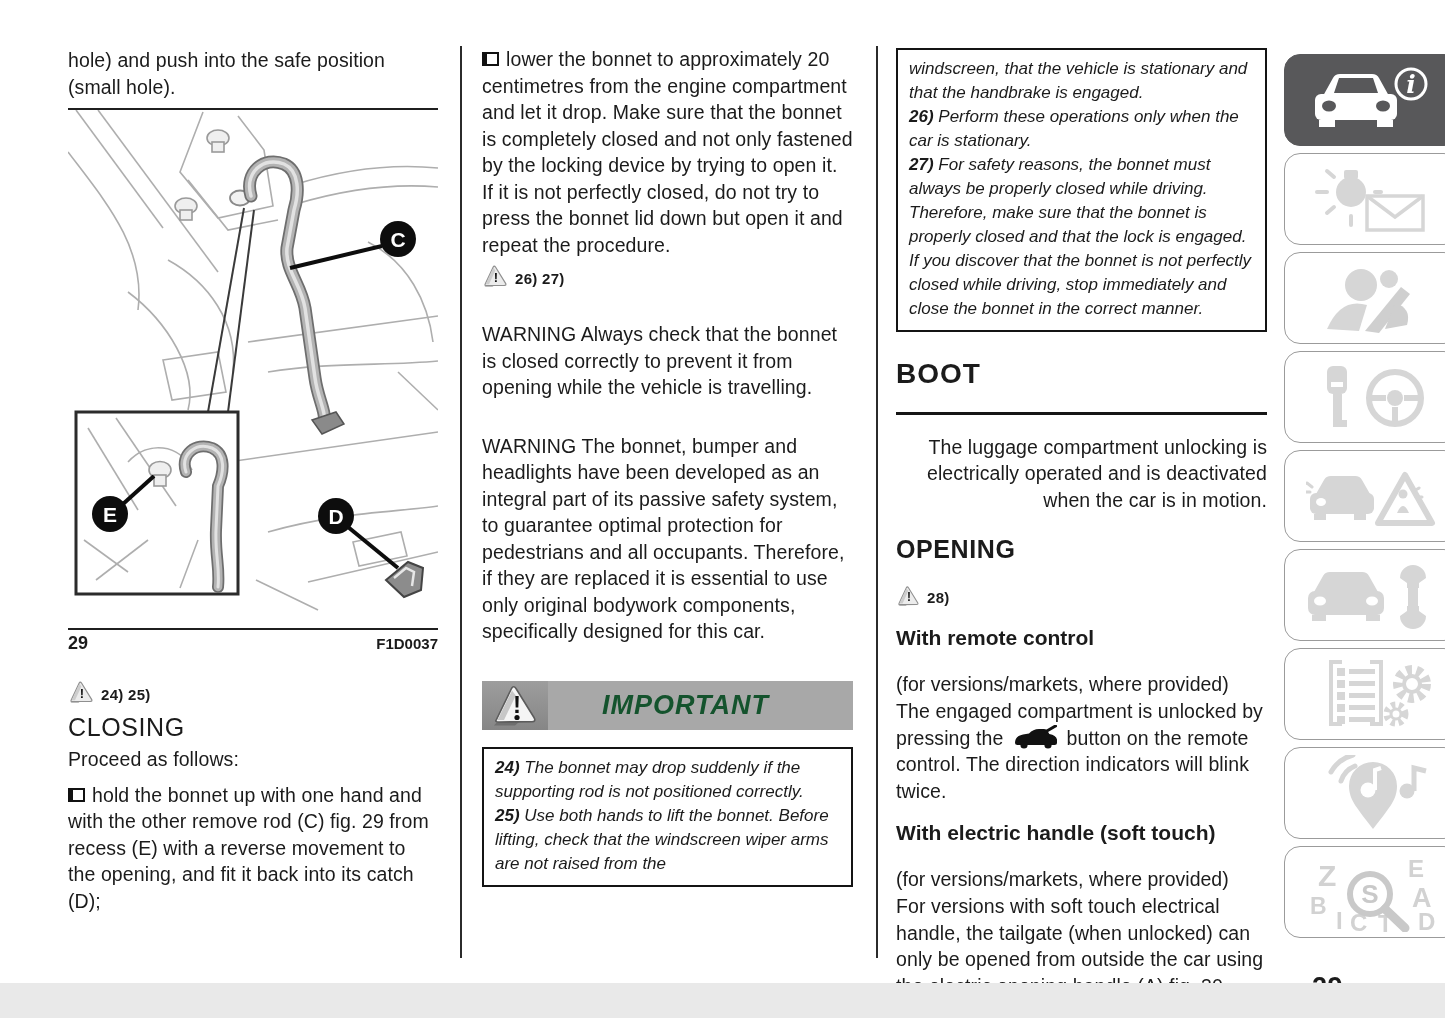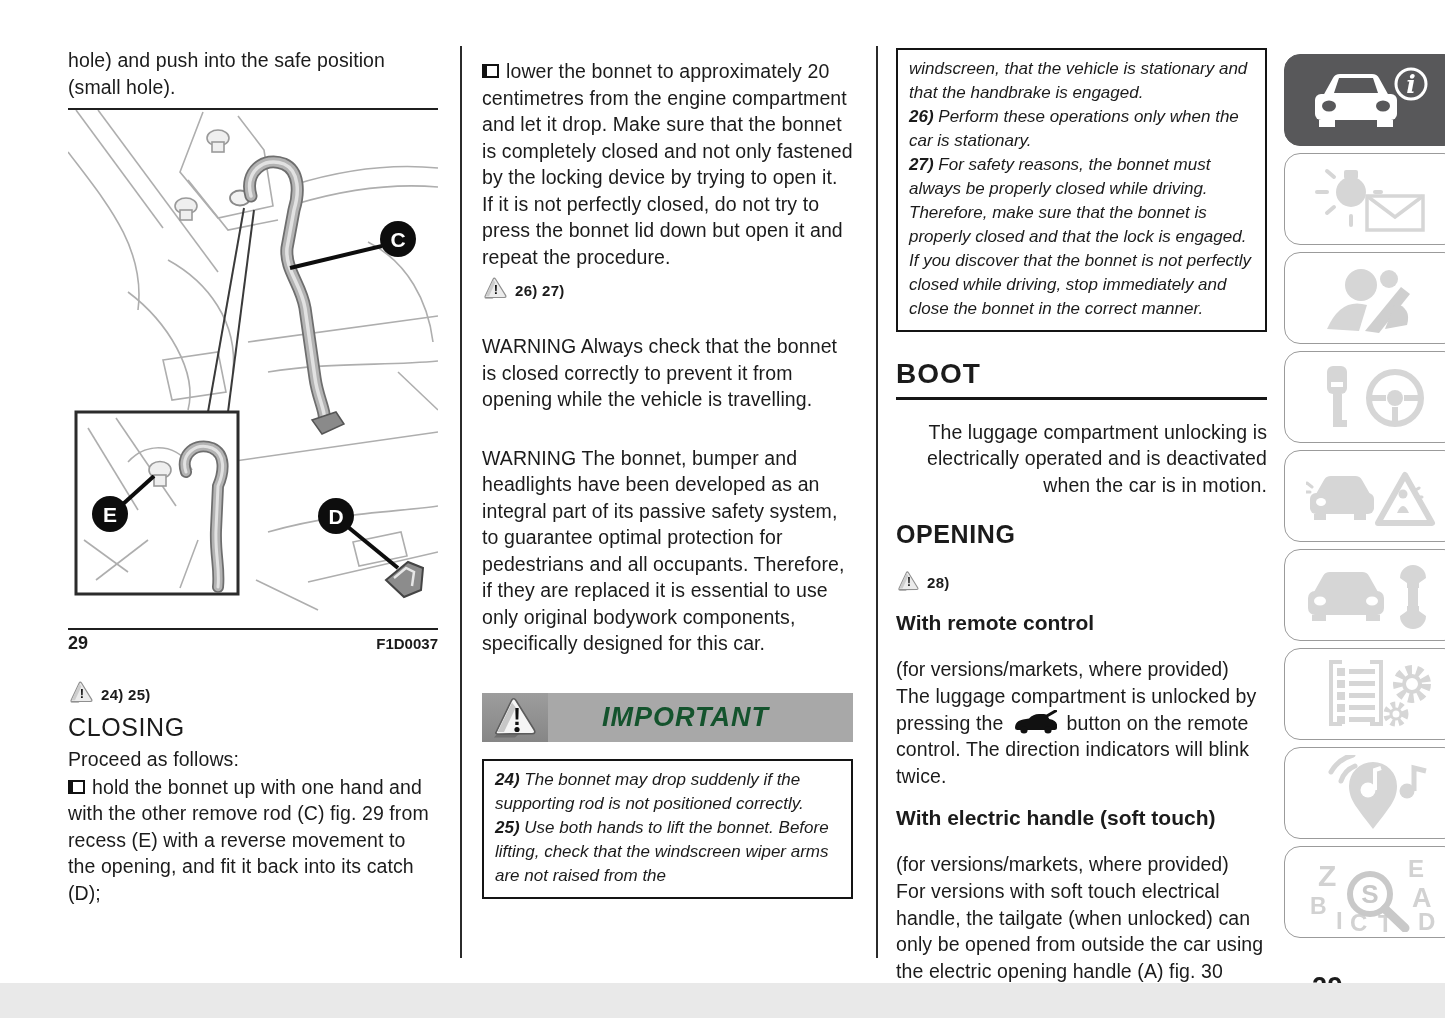--- a/index.html
+++ b/index.html
@@ -14,33 +14,33 @@
   .body{font-size:19.5px;line-height:26.5px;letter-spacing:0.1px;}
   .intro{padding-top:3px;}
   .frule{height:2px;background:#1f1f1f;}
   .figsvg{display:block;}
   .figmeta{display:flex;justify-content:space-between;align-items:baseline;margin-top:3px;}
   .fignum{font-weight:bold;font-size:18px;}
   .figcode{font-weight:bold;font-size:15px;}
   .warnrow{display:flex;align-items:flex-end;gap:7px;margin-top:26px;}
   .warnrow .refs{font-size:15px;font-weight:bold;letter-spacing:0.3px;}
   .h-section{margin:10px 0 4px 0;font-size:25px;font-weight:normal;letter-spacing:0.6px;}
-  .bullet-para{margin-top:1px;}
+  .bullet-para{margin-top:9px;}
   .sqbullet{display:inline-block;width:10px;height:10px;border:2px solid #111;
             border-left-width:5px;margin-right:7px;transform:translateY(0px);}
   .gap34{margin-top:34px;}.gap32{margin-top:32px;}
   .imp-banner{margin-top:36px;height:49px;background:#a8a8a8;display:flex;align-items:stretch;}
   .imp-icon-box{width:66px;background:linear-gradient(#9d9d9d,#868686);display:flex;align-items:center;justify-content:center;}
   .imp-text{flex:1;display:flex;align-items:center;justify-content:center;
             color:#14532d;font-size:27px;font-weight:bold;font-style:italic;letter-spacing:1px;padding-right:30px;}
   .notebox{margin-top:17px;border:2.5px solid #141414;padding:7px 11px 9px 11px;}
   .notebox p{font-style:italic;font-size:17px;line-height:24px;}
   .nnum{font-weight:bold;text-align:center;}
   .boot-h{margin-top:26px;font-size:28px;font-weight:bold;letter-spacing:1px;
-          border-bottom:3px solid #161616;padding-bottom:7px;}
+          border-bottom:3px solid #161616;padding-bottom:22px;}
   .boot-para{margin-top:10px;text-align:right;}
   .opening-h{margin-top:22px;font-size:25px;font-weight:bold;letter-spacing:0.6px;}
   .warnrow.small{margin-top:6px;}
   .sub-h{margin-top:20px;font-size:21px;font-weight:bold;}
   .subnote{font-size:19.5px;line-height:27px;}
   .boot-ico{vertical-align:-4px;margin:0 2px;}
   .tab{position:absolute;left:1284px;width:174px;height:90px;border:1.5px solid #9b9b9b;
        border-radius:16px;background:#fff;display:flex;align-items:center;justify-content:center;}
   .tab.active{background:#58585a;border-color:#58585a;}
   .pagenum{position:absolute;left:1312px;top:972px;font-size:27px;font-weight:bold;letter-spacing:0.5px;}
@@ -159,21 +159,21 @@
     </div>
 
     <h2 class="h-section">CLOSING</h2>
     <p class="body">Proceed as follows:</p>
     <p class="body bullet-para">
       <span class="sqbullet"></span><span>hold the bonnet up with one hand and with the other remove rod (C) fig. 29 from recess (E) with a reverse movement to the opening, and fit it back into its catch (D);</span>
     </p>
   </div>
 
   <div id="col2">
-    <p class="body bullet-para" style="margin-top:14px;">
+    <p class="body bullet-para" style="margin-top:2px;">
       <span class="sqbullet"></span><span>lower the bonnet to approximately 20 centimetres from the engine compartment and let it drop. Make sure that the bonnet is completely closed and not only fastened by the locking device by trying to open it. If it is not perfectly closed, do not try to press the bonnet lid down but open it and repeat the procedure.</span>
     </p>
 
     <div class="warnrow" style="margin-top:6px;">
       <svg width="26" height="23" viewBox="0 0 26 23">
         <path d="M4,21.5 h8 l-1.5,1.5 h-8 z" fill="#bdbdbd"></path>
         <path d="M3,20.5 L11.2,3 Q12.2,1.1 13.5,3 L23.6,19.4 Q24.6,21.3 22.5,21.4 L4.7,21.5 Q2.4,21.5 3,20.5 Z" fill="#ececec" stroke="#8f8f8f" stroke-width="1.2"></path>
         <path d="M3.6,20.3 L11.4,3.6 L13.4,6.6 L7,20.3 Z" fill="#cdcdcd"></path>
         <text x="14" y="18" text-anchor="middle" font-size="13" font-weight="bold" fill="#111" font-family="'Liberation Sans',sans-serif">!</text>
       </svg>
@@ -219,21 +219,21 @@
         <path d="M3,20.5 L11.2,3 Q12.2,1.1 13.5,3 L23.6,19.4 Q24.6,21.3 22.5,21.4 L4.7,21.5 Q2.4,21.5 3,20.5 Z" fill="#ececec" stroke="#8f8f8f" stroke-width="1.2"></path>
         <path d="M3.6,20.3 L11.4,3.6 L13.4,6.6 L7,20.3 Z" fill="#cdcdcd"></path>
         <text x="14" y="18" text-anchor="middle" font-size="13" font-weight="bold" fill="#111" font-family="'Liberation Sans',sans-serif">!</text>
       </svg>
       <b class="refs">28)</b>
     </div>
 
     <h3 class="sub-h">With remote control</h3>
     <p class="subnote">(for versions/markets, where provided)</p>
     <p class="body">
-      <span>The luggage compartment is unlocked by pressing the</span>
+      <span>The engaged compartment is unlocked by pressing the</span>
       <svg class="boot-ico" width="48" height="24" viewBox="0 0 48 24">
         <path d="M4,18 Q4,11 12,9.5 L18,8.5 Q22,4 28,4 L33,4 Q35.5,4 36.6,6 L38.3,9 Q45,10.3 46,14.5 L46,17.5 Q46,20 43.5,20 L6.5,20 Q4,20 4,18 Z" fill="#111"></path>
         <path d="M35,6.5 L44.5,1" stroke="#111" stroke-width="3" stroke-linecap="round" fill="none"></path>
         <circle cx="13" cy="20" r="3.6" fill="#111"></circle>
         <circle cx="37" cy="20" r="3.6" fill="#111"></circle>
       </svg>
       <span>button on the remote control. The direction indicators will blink twice.</span>
     </p>
 
     <h3 class="sub-h" style="margin-top:17px;">With electric handle (soft touch)</h3>

